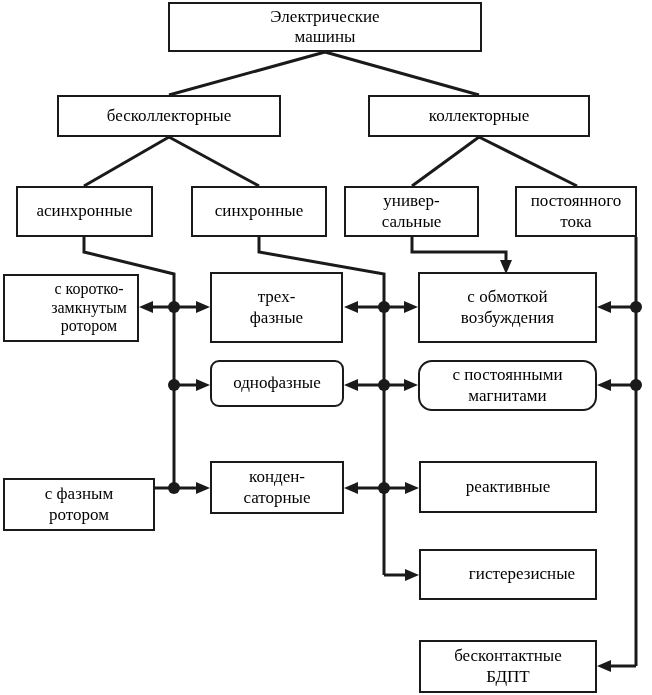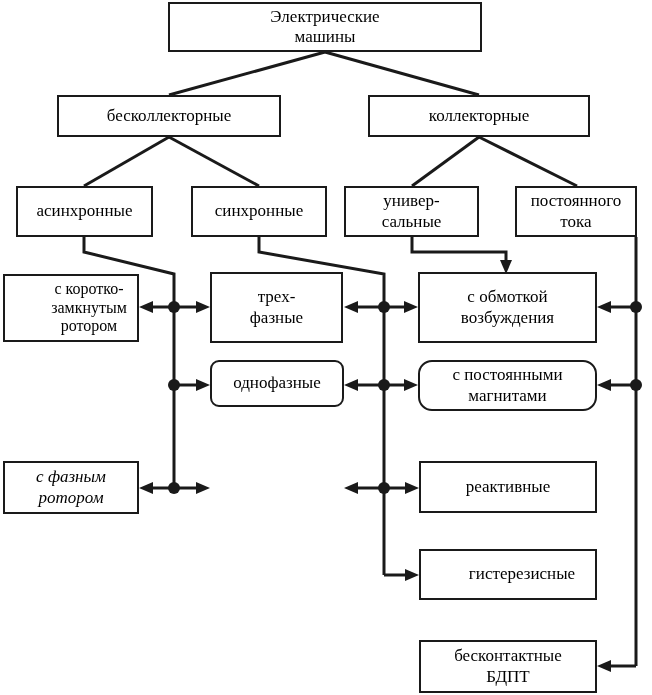--- a/index.html
+++ b/index.html
@@ -138,23 +138,25 @@
 фазные</div>
 
   <div class="node" style="left:418px;top:272px;width:179px;height:71px;">с обмоткой
 возбуждения</div>
 
   <div class="node" style="left:210px;top:360px;width:134px;height:47px;border-radius:9px;">однофазные</div>
 
   <div class="node" style="left:418px;top:360px;width:179px;height:51px;border-radius:14px;">с постоянными
 магнитами</div>
 
-  <div class="node" style="left:3px;top:461px;width:136px;height:53px;font-style:italic;">с фазным
+  <div class="node" style="left:3px;top:478px;width:152px;height:53px;">с фазным
 ротором</div>
 
+  <div class="node" style="left:210px;top:461px;width:134px;height:53px;">конден-
+саторные</div>
 
   <div class="node" style="left:419px;top:461px;width:178px;height:52px;">реактивные</div>
 
   <div class="node" style="left:419px;top:549px;width:178px;height:51px;padding-left:28px;">гистерезисные</div>
 
   <div class="node" style="left:419px;top:640px;width:178px;height:53px;">бесконтактные
 БДПТ</div>
 
 </div>
 

